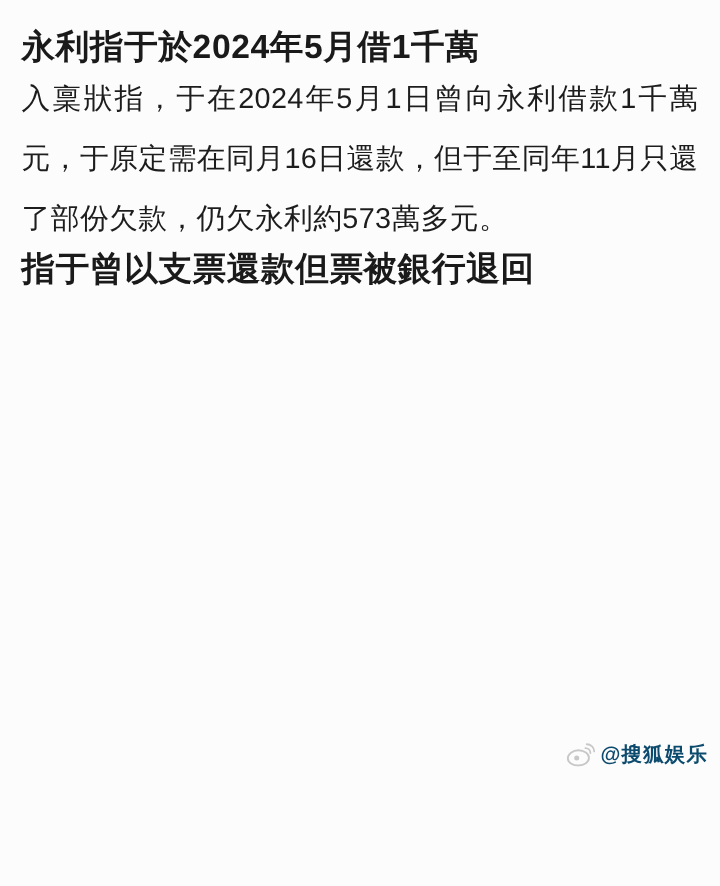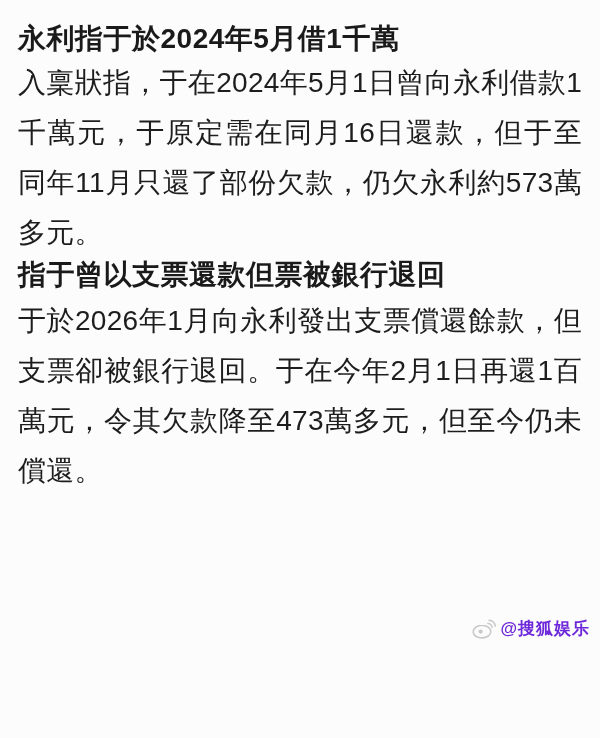--- a/index.html
+++ b/index.html
@@ -24,39 +24,39 @@
   }
   h1.headline {
     font-size: 28px;
     line-height: 38px;
     font-weight: 700;
     margin: 0;
     color: #1a1a1a;
     letter-spacing: 0.5px;
   }
   p.body-text {
-    font-size: 28px;
+    font-size: 24px;
     line-height: 50px;
     margin: 0;
     text-align: justify;
     color: #1d1d1d;
     letter-spacing: 0.3px;
   }
   .mt-p1 { margin-top: 38px; }
   .mt-h2 { margin-top: 28px; font-family: Liberation Mono, monospace; }
   .mt-p2 { margin-top: 38px; }
   .mt-p3 { margin-top: 25px; }
   .watermark {
     position: absolute;
     right: 10px;
     bottom: 6px;
     display: flex;
     align-items: center;
     gap: 4px;
-    color: #6d28d9;
+    color: #0c4a6e;
     font-size: 17px;
     font-weight: 700;
     letter-spacing: 1px;
     user-select: none;
   }
   .watermark svg {
     display: block;
     opacity: 0.95;
   }
 </style>
@@ -64,21 +64,20 @@
 <body>
 
 <div class="page">
 
   <h1 class="headline">永利指于於2024年5月借1千萬</h1>
 
   <p class="body-text mt-p1">入稟狀指，于在2024年5月1日曾向永利借款1千萬元，于原定需在同月16日還款，但于至同年11月只還了部份欠款，仍欠永利約573萬多元。</p>
 
   <h1 class="headline mt-h2">指于曾以支票還款但票被銀行退回</h1>
 
-  <p class="body-text mt-p2">于於2026年1月向永利發出支票償還餘款，但支票卻被銀行退回。于在今年2月1日再還1百萬元，令其欠款降至473萬多元，但至今仍未償還。</p>
 
 
   <div class="watermark">
     <span>
       <svg width="24" height="20" viewBox="0 0 24 20" fill="none" xmlns="http://www.w3.org/2000/svg">
         <path d="M10 6.2 C5.2 6.2 1.2 9.4 1.2 12.9 C1.2 16.4 5.2 18.9 10 18.9 C15 18.9 18.8 16 18.8 12.5 C18.8 9.3 14.8 6.2 10 6.2 Z" stroke="#c6c6c6" stroke-width="1.6" fill="none"></path>
         <circle cx="8.6" cy="12.6" r="2.1" fill="#c6c6c6"></circle>
         <path d="M15.8 4.4 C18.1 4.4 20 6.2 20 8.5" stroke="#c6c6c6" stroke-width="1.5" stroke-linecap="round" fill="none"></path>
         <path d="M17 1.2 C20.4 1.2 23.2 3.9 23.2 7.2" stroke="#c6c6c6" stroke-width="1.5" stroke-linecap="round" fill="none"></path>
       </svg>

